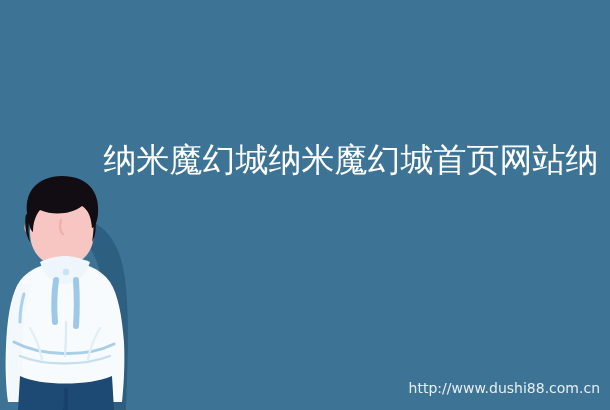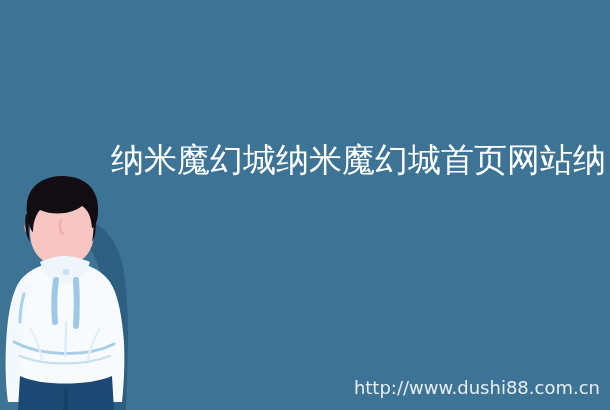--- a/index.html
+++ b/index.html
@@ -37,35 +37,35 @@
   .headline {
     position: absolute;
     left: 96px;
     top: 138px;
     width: 510px;
     color: #ffffff;
     font-size: 33px;
     line-height: 44px;
     letter-spacing: 0px;
     font-weight: 400;
-    text-align: right;
+    text-align: center;
     white-space: nowrap;
   }
   .headline .line {
     display: block;
     height: 44px;
   }
 
   
   .watermark {
     position: absolute;
     right: 10px;
     bottom: 12px;
     color: rgba(255,255,255,0.88);
-    font-size: 18px;
+    font-size: 14px;
     line-height: 20px;
     letter-spacing: 0px;
     font-family: "DejaVu Sans", "Liberation Sans", sans-serif;
     white-space: nowrap;
   }
 </style>
 </head>
 <body>
 
 <div class="banner">

